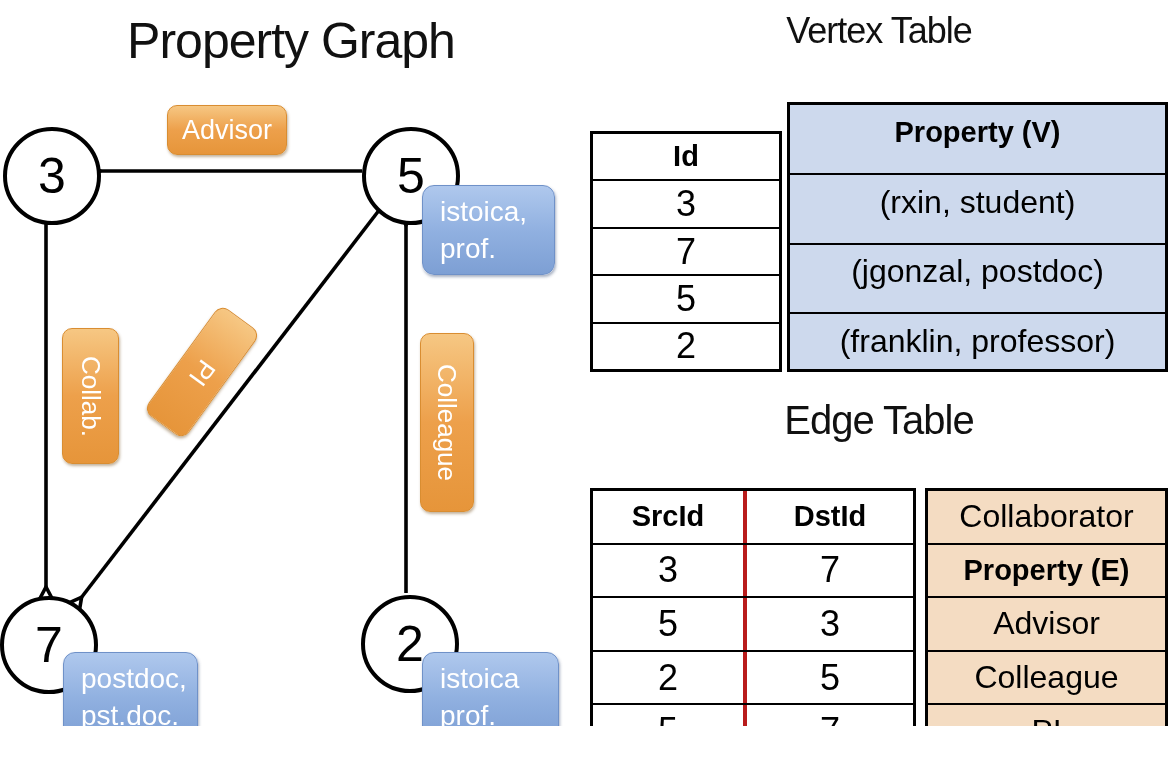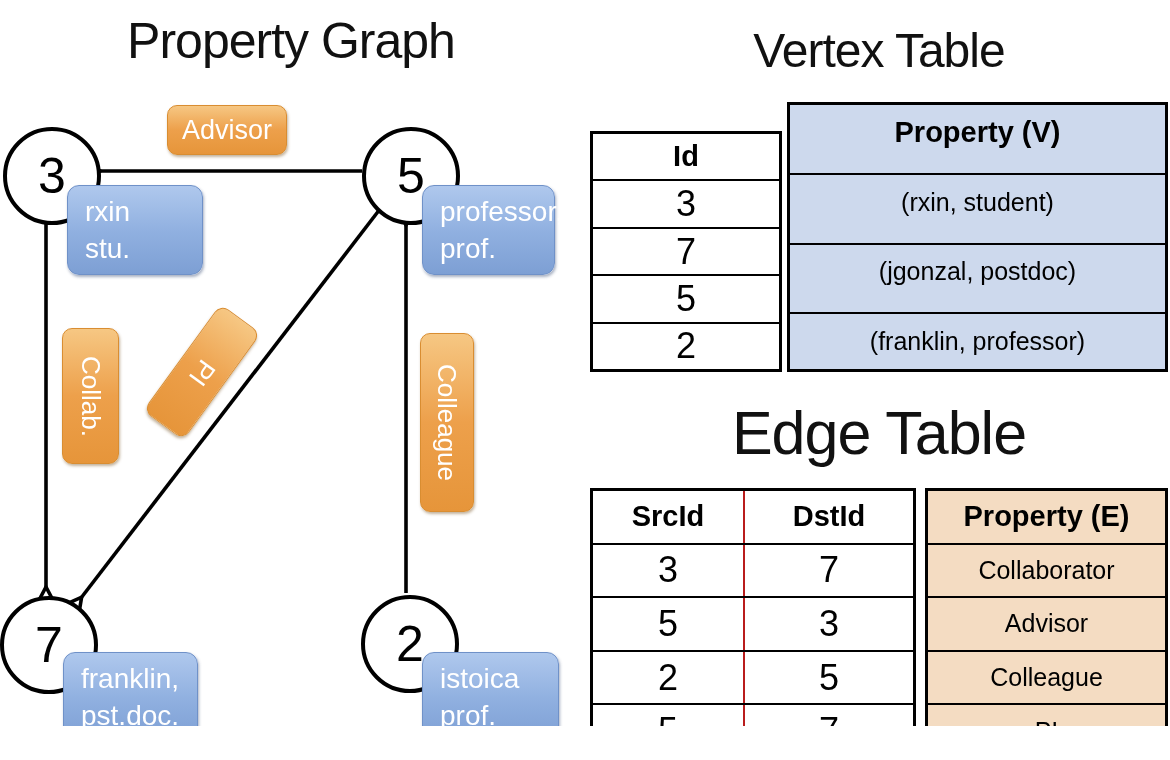--- a/index.html
+++ b/index.html
@@ -33,35 +33,35 @@
     font-size:27px;
   }
   .vert-text { transform:rotate(90deg); white-space:nowrap; font-size:26px; }
   #pi-label { transform:rotate(36deg); }
   
   .tbl { position:absolute; display:flex; }
   .col-box { border:3px solid #000; display:flex; flex-direction:column; background:#fff; }
   .t-row { flex:1; display:flex; }
   .t-row + .t-row { border-top:2px solid #000; }
   .t-cell { flex:1; display:flex; align-items:center; justify-content:center; }
-  .t-cell + .t-cell { border-left:2px solid #b91c1c; }
+  .t-cell + .t-cell { border-left:4px solid #b91c1c; }
   .hdr { font-weight:600; font-size:29px; }
   .num { font-size:36px; font-weight:300; }
-  .prop { font-size:25px; font-weight:300; white-space:nowrap; }
+  .prop { font-size:32px; font-weight:300; white-space:nowrap; }
   .fill-v { background:#cdd9ed; }
   .fill-e { background:#f4dcc2; }
 </style>
 </head>
 <body>
 
 <div id="canvas">
 
   <div class="title" style="left:21px; top:12px; width:540px;">Property Graph</div>
-  <div class="title" style="left:590px; top:23px; width:578px; font-size:48px;text-align:center;">Vertex Table</div>
-  <div class="title" style="left:590px; top:398px; width:578px; font-size:61px;">Edge Table</div>
+  <div class="title" style="left:590px; top:10px; width:578px; font-size:36px;text-align:center;">Vertex Table</div>
+  <div class="title" style="left:590px; top:398px; width:578px; font-size:40px;">Edge Table</div>
 
   <svg id="edges" width="580" height="760" viewBox="0 0 580 760">
     <defs>
       <marker id="arrow" markerUnits="userSpaceOnUse" markerWidth="26" markerHeight="22" refX="2" refY="0" orient="auto" viewBox="-2 -11 26 22">
         <path d="M16,-8 L1,0 L16,8" fill="none" stroke="#000" stroke-width="3.6" stroke-linecap="round"></path>
       </marker>
     </defs>
     <line x1="362" y1="171" x2="99" y2="171" stroke="#000" stroke-width="3.6" marker-end="url(#arrow)"></line>
     <line x1="46" y1="217" x2="46" y2="588" stroke="#000" stroke-width="3.6" marker-end="url(#arrow)"></line>
     <line x1="380" y1="209" x2="81" y2="598" stroke="#000" stroke-width="3.6" marker-end="url(#arrow)"></line>
@@ -74,30 +74,26 @@
   <div class="node" style="left:362px; top:127px;">
     <span>5</span>
   </div>
   <div class="node" style="left:0px; top:596px;">
     <span>7</span>
   </div>
   <div class="node" style="left:361px; top:595px;">
     <span>2</span>
   </div>
 
-  <div class="vlabel" style="left:67px; top:185px; width:117px; height:81px;">
-    <div>rxin</div>
-    <div>stu.</div>
-  </div>
   <div class="vlabel" style="left:422px; top:185px; width:114px; height:81px;">
-    <div>professor,</div>
+    <div>istoica,</div>
     <div>prof.</div>
   </div>
   <div class="vlabel" style="left:63px; top:652px; width:116px; height:81px;">
-    <div>franklin,</div>
+    <div>postdoc,</div>
     <div>pst.doc.</div>
   </div>
   <div class="vlabel" style="left:422px; top:652px; width:118px; height:81px;">
     <div>istoica</div>
     <div>prof.</div>
   </div>
 
   <div class="elabel" style="left:167px; top:105px; width:118px; height:48px;">
     <span>Advisor</span>
   </div>
@@ -163,24 +159,24 @@
         <div class="t-cell num" style="flex:0 0 150px;">2</div>
         <div class="t-cell num">5</div>
       </div>
       <div class="t-row">
         <div class="t-cell num" style="flex:0 0 150px;">5</div>
         <div class="t-cell num">7</div>
       </div>
     </div>
     <div class="col-box fill-e" style="flex:1;">
       <div class="t-row">
-          <div class="t-cell hdr">Property (E)</div>
+          <div class="t-cell prop">Collaborator</div>
         </div>
       <div class="t-row">
-          <div class="t-cell prop">Collaborator</div>
+          <div class="t-cell hdr">Property (E)</div>
         </div>
       <div class="t-row">
           <div class="t-cell prop">Advisor</div>
         </div>
       <div class="t-row">
           <div class="t-cell prop">Colleague</div>
         </div>
       <div class="t-row">
           <div class="t-cell prop">PI</div>
         </div>

